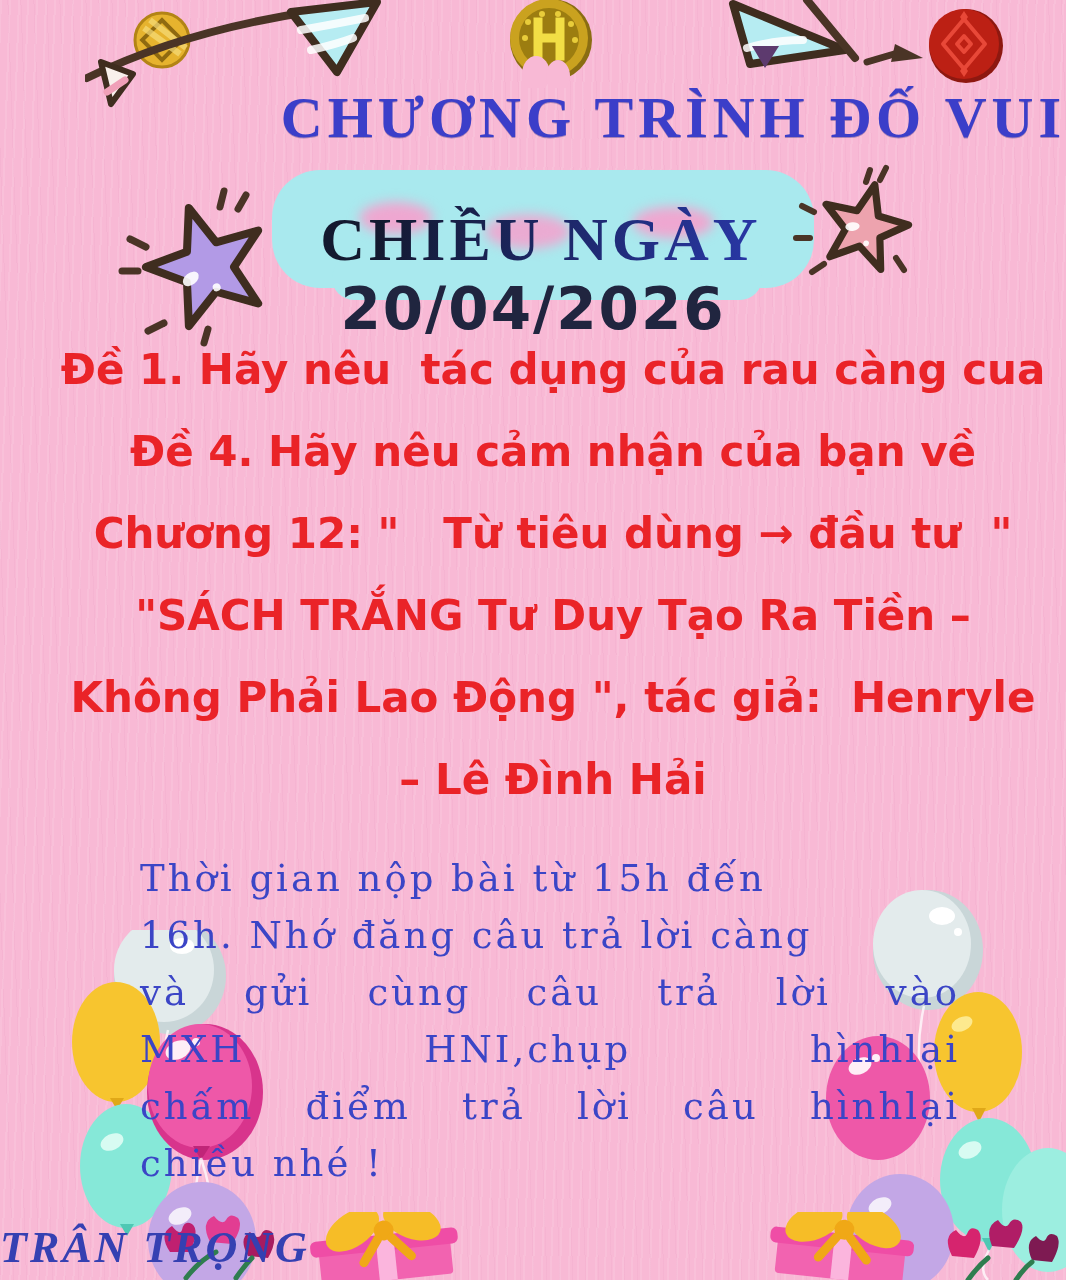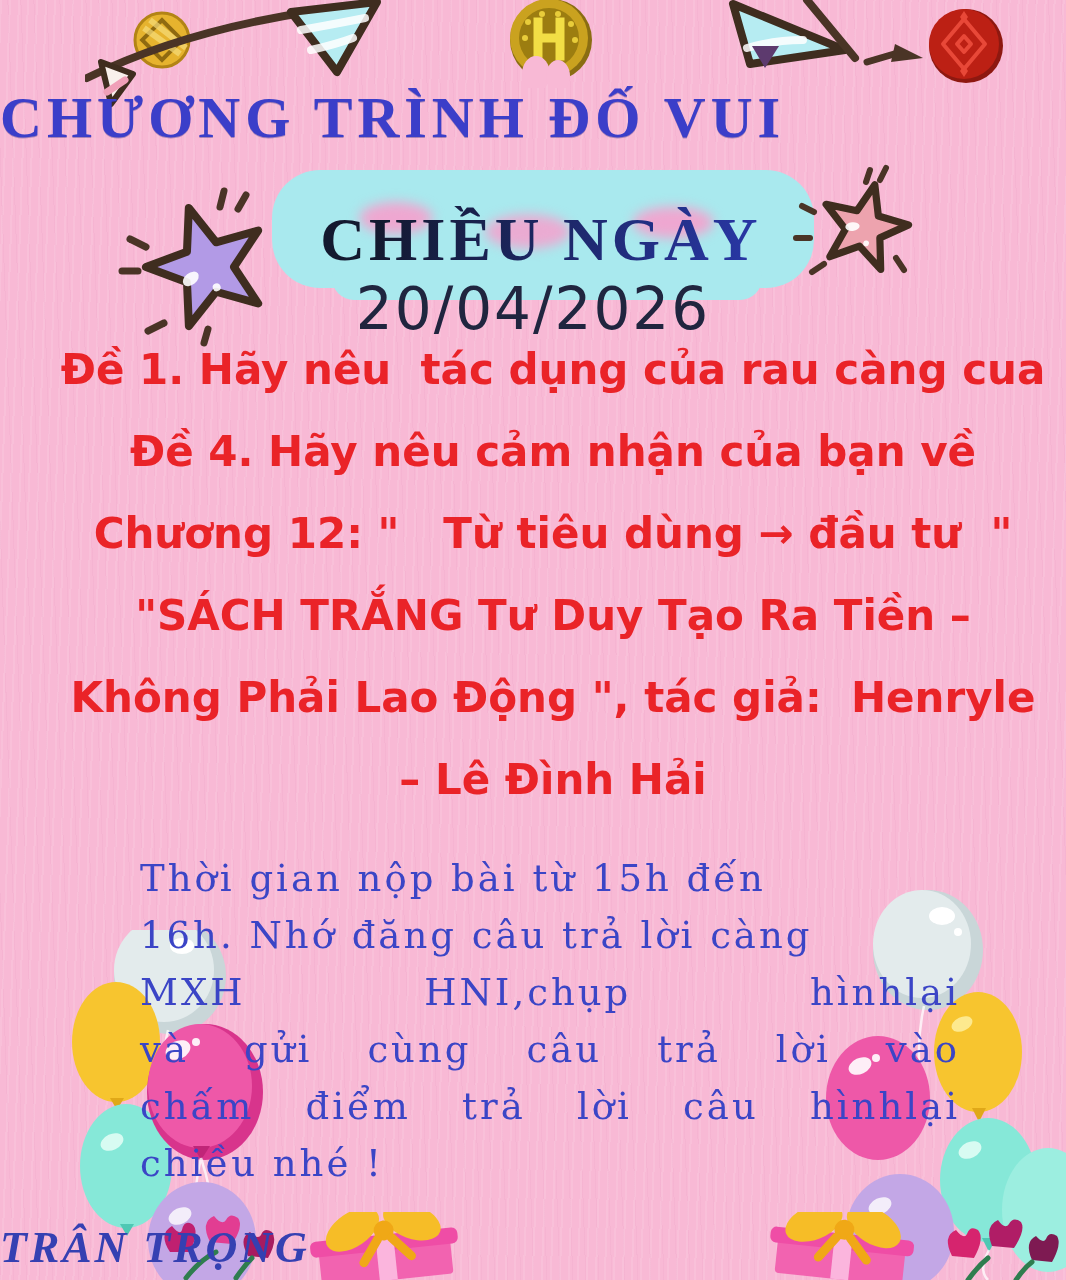--- a/index.html
+++ b/index.html
@@ -15,21 +15,21 @@
   body{width:1066px;height:1280px;overflow:hidden;font-family:"Liberation Sans",sans-serif;}
   .poster{
     position:relative;width:1066px;height:1280px;overflow:hidden;
     background-color:var(--bg);
     background-image:
       repeating-linear-gradient(92deg, rgba(255,255,255,0.10) 0 2px, rgba(255,255,255,0) 2px 9px),
       repeating-linear-gradient(88deg, rgba(214,120,170,0.08) 0 1px, rgba(0,0,0,0) 1px 13px);
   }
   .dec{position:absolute;pointer-events:none;}
   .title{
-    position:absolute;top:86px;left:0;width:100%;text-align:left;
+    position:absolute;top:86px;left:0;width:100%;text-align:right;
     font-family:"Liberation Serif",serif;font-weight:bold;
     font-size:58px;line-height:64px;letter-spacing:5px;color:var(--title-blue);
     text-shadow:0 1px 0 rgba(30,30,120,0.35);z-index:3;white-space:pre;
   }
   .highlight-blob{
     position:absolute;left:272px;top:170px;width:542px;height:118px;z-index:1;
     background:var(--highlight-cyan);border-radius:48px;
   }
   .highlight-blob:after{
     content:"";position:absolute;left:60px;top:86px;width:430px;height:44px;
@@ -44,21 +44,21 @@
   }
   .subtitle{
     position:absolute;top:206px;left:0;width:100%;text-align:center;z-index:3;
     font-family:"Liberation Serif",serif;font-weight:bold;font-size:62px;line-height:66px;
     letter-spacing:4px;white-space:pre;
     background:linear-gradient(100deg,#13192f 35%,#2b3bb5 75%);
     -webkit-background-clip:text;background-clip:text;color:transparent;padding-left:8px;
   }
   .date{
     position:absolute;top:277px;left:0;width:100%;text-align:center;z-index:3;
-    font-family:"DejaVu Sans",sans-serif;font-weight:normal;font-size:58px;line-height:64px;
+    font-family:"DejaVu Sans",sans-serif;font-weight:bold;font-size:58px;line-height:64px;
     letter-spacing:2px;color:var(--navy);
   }
   .questions{position:absolute;top:346px;left:0;width:100%;z-index:3;}
   .q-line{
     width:100%;text-align:center;white-space:pre;
     font-family:"DejaVu Sans",sans-serif;font-weight:bold;font-size:42px;line-height:48px;
     color:var(--red);margin-bottom:34px;padding-left:20px;
   }
   .instructions{position:absolute;top:850px;left:140px;width:820px;z-index:3;}
   .i-line{
@@ -280,21 +280,21 @@
     <div class="q-line">Đề 4. Hãy nêu cảm nhận của bạn về</div>
     <div class="q-line">Chương 12: "   Từ tiêu dùng → đầu tư  "</div>
     <div class="q-line">"SÁCH TRẮNG Tư Duy Tạo Ra Tiền –</div>
     <div class="q-line">Không Phải Lao Động ", tác giả:  Henryle</div>
     <div class="q-line">– Lê Đình Hải</div>
   </div>
 
   <div class="instructions">
     <div class="i-line">Thời gian nộp bài từ 15h đến</div>
     <div class="i-line">16h. Nhớ đăng câu trả lời càng</div>
+    <div class="i-line stretch">và gửi cùng câu trả lời vào</div>
     <div class="i-line stretch">MXH HNI,chụp hìnhlại</div>
-    <div class="i-line stretch">và gửi cùng câu trả lời vào</div>
     <div class="i-line stretch">chấm điểm trả lời câu hìnhlại</div>
     <div class="i-line">chiều nhé !</div>
   </div>
 
   <div class="closing">TRÂN TRỌNG</div>
 
 </div>
 
 </body></html>

